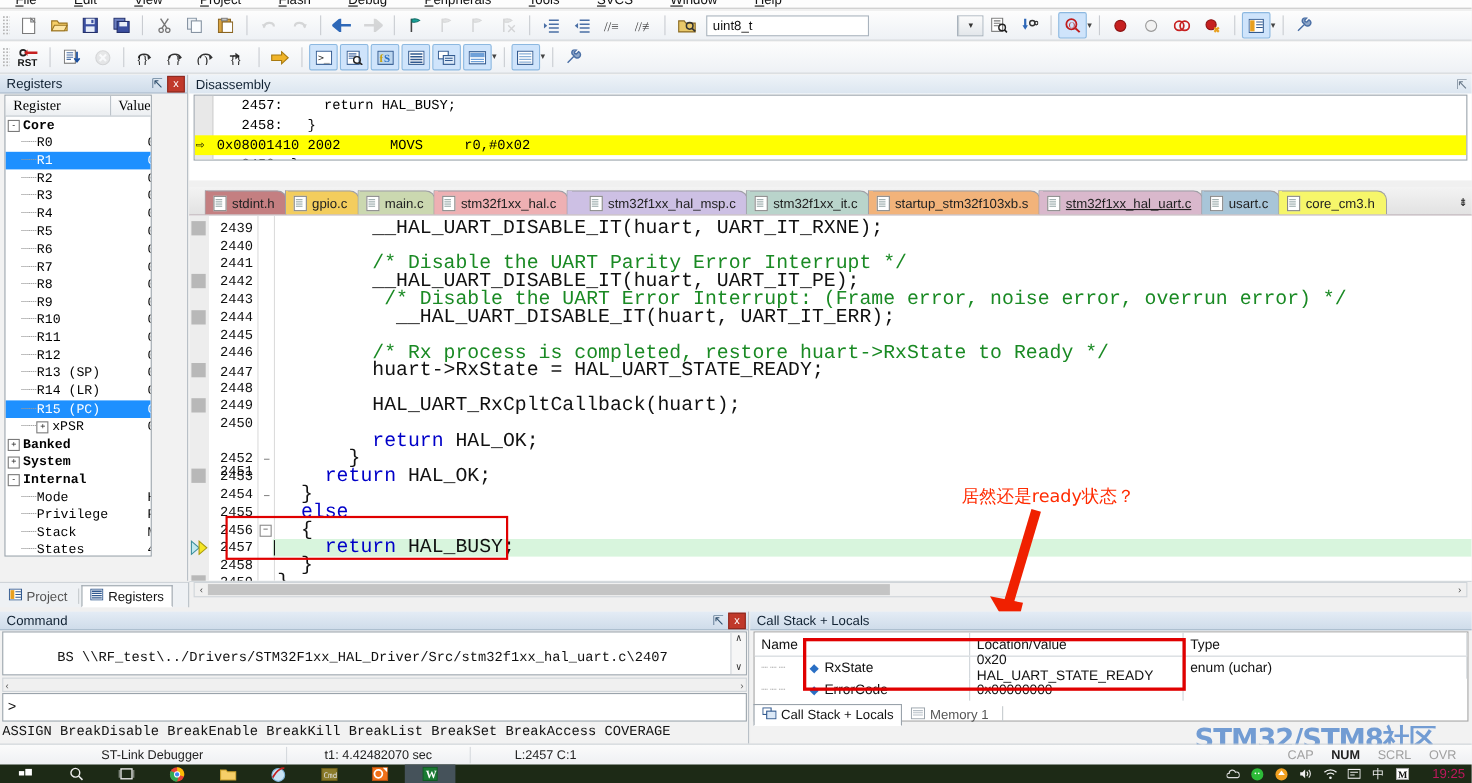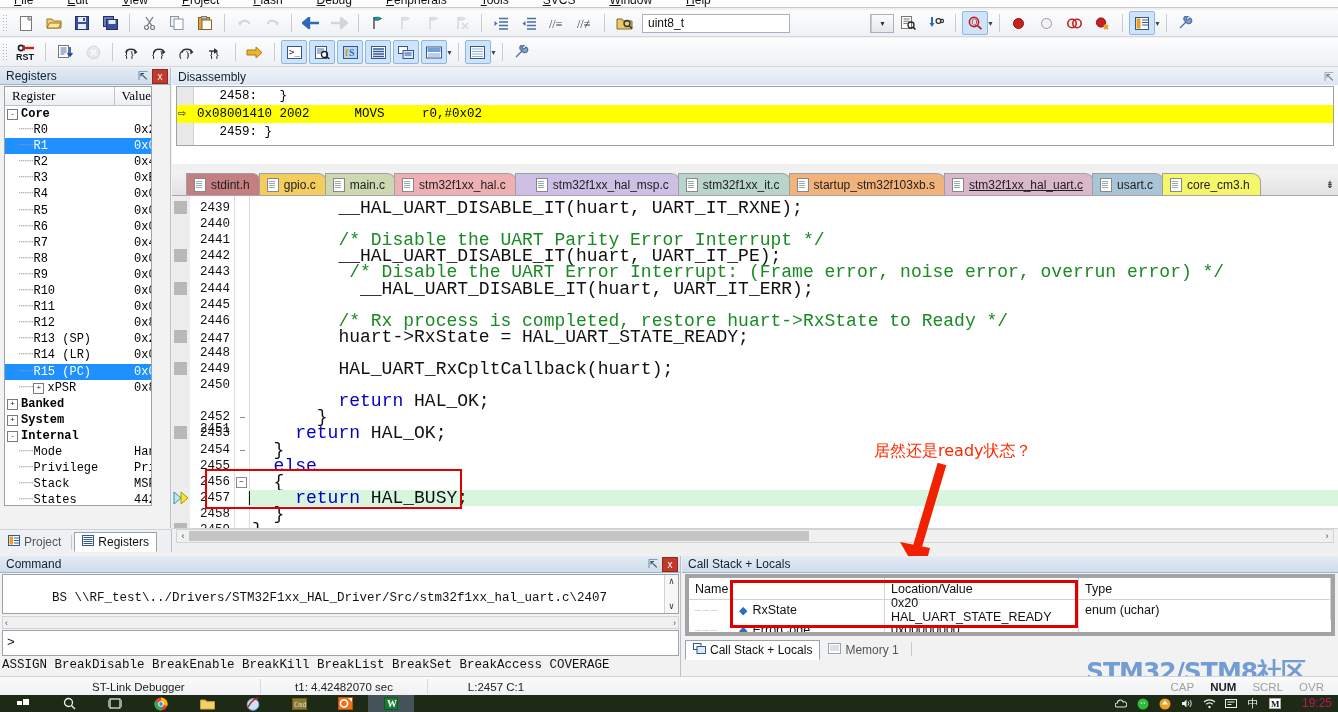--- a/index.html
+++ b/index.html
@@ -46,21 +46,21 @@
      border-bottom:1px solid #9fb4c8;display:flex;align-items:center;
      padding:0 2px 0 6px;font-size:12px;color:#123;box-sizing:border-box;}
   .panelhdr .ttl{flex:1;white-space:nowrap;}
   .pin{width:14px;text-align:center;font-size:12px;color:#30506e;}
   .xbtn{width:14px;height:13px;background:#c0392b;color:#fff;font-size:10px;
      display:flex;align-items:center;justify-content:center;border:1px solid #8d2a20;margin-left:2px;}
 
   
   #registers{position:absolute;left:0;top:68px;width:171px;height:460px;background:#f2f2f2;
      border-right:1px solid #b9c0c7;box-sizing:border-box;}
-  #regbody{position:absolute;left:4px;top:18px;width:148px;height:420px;background:#fff;
+  #regbody{position:absolute;left:4px;top:18px;width:134px;height:420px;background:#fff;
      border:1px solid #9aa3ab;box-sizing:border-box;overflow:hidden;}
   .reghead{display:flex;height:18px;background:linear-gradient(#fdfdfd,#eceff2);
      border-bottom:1px solid #bcc3ca;font-family:"Liberation Serif",serif;font-size:13px;}
   .reghead .c1{width:112px;border-right:1px solid #bcc3ca;padding-left:7px;display:flex;align-items:center;}
   .reghead .c2{flex:1;padding-left:6px;display:flex;align-items:center;}
   .regrow{display:flex;height:16.1px;font-family:"Liberation Mono",monospace;font-size:12px;
      line-height:16px;white-space:nowrap;}
   .regrow .nm{width:112px;padding-left:2px;overflow:hidden;}
   .regrow .vl{flex:1;padding-left:3px;overflow:hidden;}
   .regrow.sel{background:#1e90ff;color:#fff;}
@@ -151,22 +151,22 @@
      align-items:center;font-size:9px;color:#555;padding:0 2px;box-sizing:border-box;}
   #cmd-in{position:absolute;left:2px;top:74px;width:677px;height:26px;background:#fff;
      border:1px solid #9aa3ab;box-sizing:border-box;font-family:"Liberation Mono",monospace;
      font-size:13px;padding:4px 0 0 4px;color:#111;}
   #cmd-keys{position:absolute;left:2px;top:101px;width:677px;height:18px;
      font-family:"Liberation Mono",monospace;font-size:12.5px;color:#111;
      white-space:nowrap;overflow:hidden;padding-top:1px;box-sizing:border-box;}
 
   
   #callstack{position:absolute;left:682px;top:556px;width:656px;height:120px;background:#f2f2f2;}
-  #cs-grid{position:absolute;left:3px;top:18px;width:650px;height:62px;background:#fff;
-     border:4px solid #a3a3a3;box-sizing:border-box;overflow:hidden;}
+  #cs-grid{position:absolute;left:3px;top:18px;width:650px;height:82px;background:#fff;
+     border:1px solid #a3a3a3;box-sizing:border-box;overflow:hidden;}
   .csh{display:flex;height:21px;background:#fff;border-bottom:1px solid #cfd4d9;font-size:12.5px;}
   .csh > div{display:flex;align-items:center;padding-left:6px;border-right:1px solid #cfd4d9;
      box-sizing:border-box;color:#111;}
   .csr{display:flex;height:20px;font-size:12.5px;}
   .csr > div{display:flex;align-items:center;padding-left:6px;border-right:1px solid #cfd4d9;
      box-sizing:border-box;color:#111;}
   .col-n{width:196px;}
   .col-v{width:194px;}
   .col-t{flex:1;}
   .diam{color:#2a6fc4;font-size:11px;margin-right:5px;}
@@ -668,20 +668,21 @@
   </div>
 
   <div id="disasm">
     <div class="panelhdr" style="border-bottom:none;background:linear-gradient(#eef3f8,#dce6f0)">
       <div class="ttl">Disassembly</div>
       <div class="pin" style="color:#6a7a8a">⇱</div>
     </div>
     <div id="disbody">
       <div class="disgut"></div>
       <div id="disrows">
+          <div class="disrow">   2457:     return HAL_BUSY;</div>
           <div class="disrow">   2458:   }</div>
           <div class="disrow hl">0x08001410 2002      MOVS     r0,#0x02<span class="yarrow">⇨</span></div>
           <div class="disrow">   2459: }</div>
         </div>
     </div>
     <div id="dishbar">
       <div class="thumb"></div>
       <span>‹</span>
       <span>›</span>
     </div>

